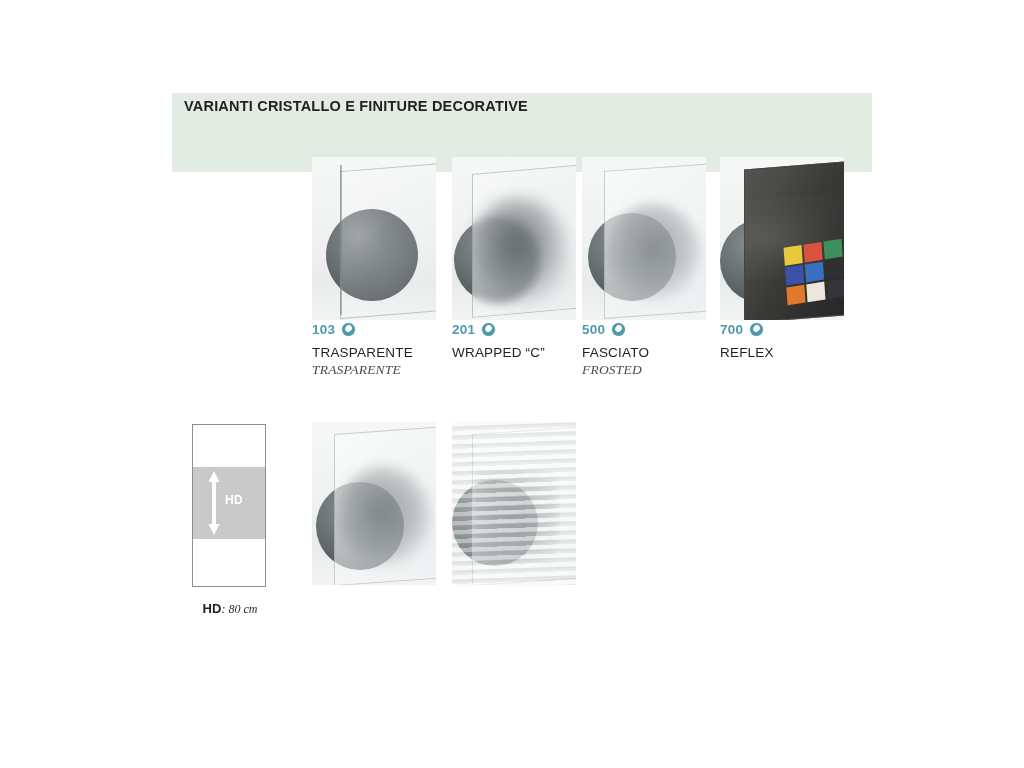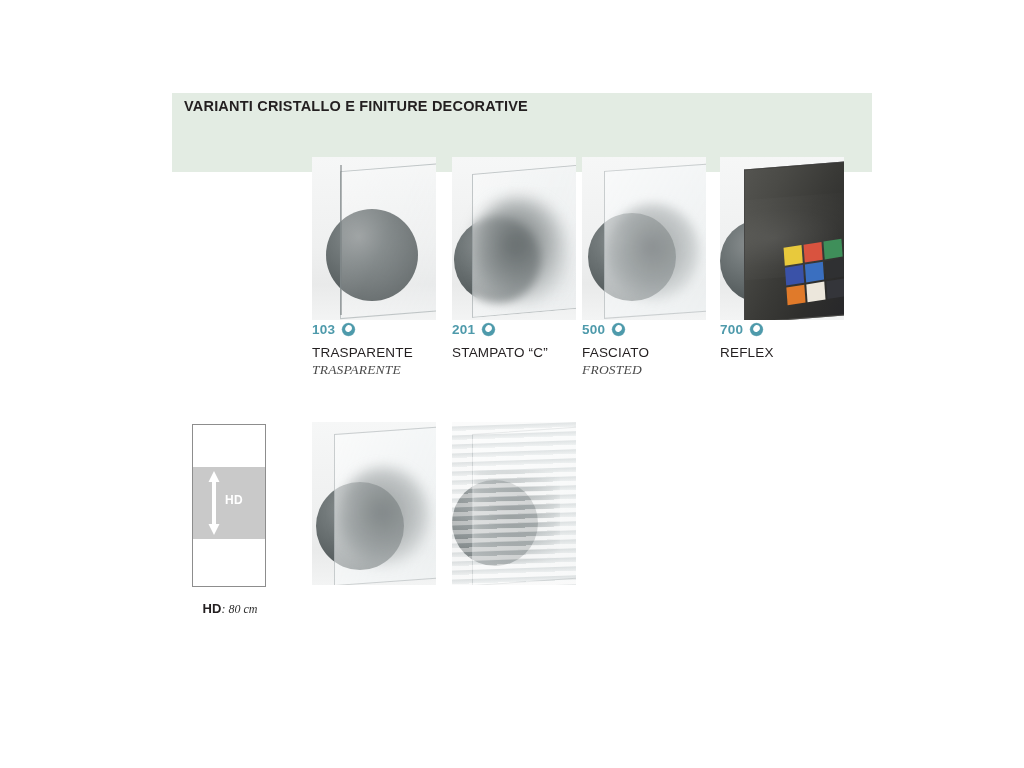--- a/index.html
+++ b/index.html
@@ -410,21 +410,21 @@
         <div class="code-line">
           <span class="code-num">201</span>
           <span class="code-badge">
             <svg viewBox="0 0 16 16" width="15" height="15" aria-hidden="true">
               <circle cx="8" cy="8" r="7.2" fill="#4e9aab"></circle>
               <path d="M8.2 3.2c2 0 3.1 1.3 3.4 2.6.3 1.3-.2 2.4-1 3.3-.9 1-2 1.7-3.2 1.6-1.5-.1-2.6-1.1-2.9-2.4-.3-1.4.2-2.7 1.1-3.6.7-.8 1.6-1.5 2.6-1.5z" fill="#ffffff"></path>
               <circle cx="8" cy="8" r="7.2" fill="none" stroke="#ffffff" stroke-width="0.9" opacity="0.35"></circle>
             </svg>
           </span>
         </div>
-        <div class="name-it">STAMPATO “C”</div>
+        <div class="name-it">WRAPPED “C”</div>
         <div class="name-en"></div>
       </div>
     </div>
 
     <div class="card" style="left:582px;">
       <div class="photo p500">
         <div class="backdrop"></div>
         <div class="sphere"></div>
         <div class="pane"></div>
         <div class="frost-blob"></div>

